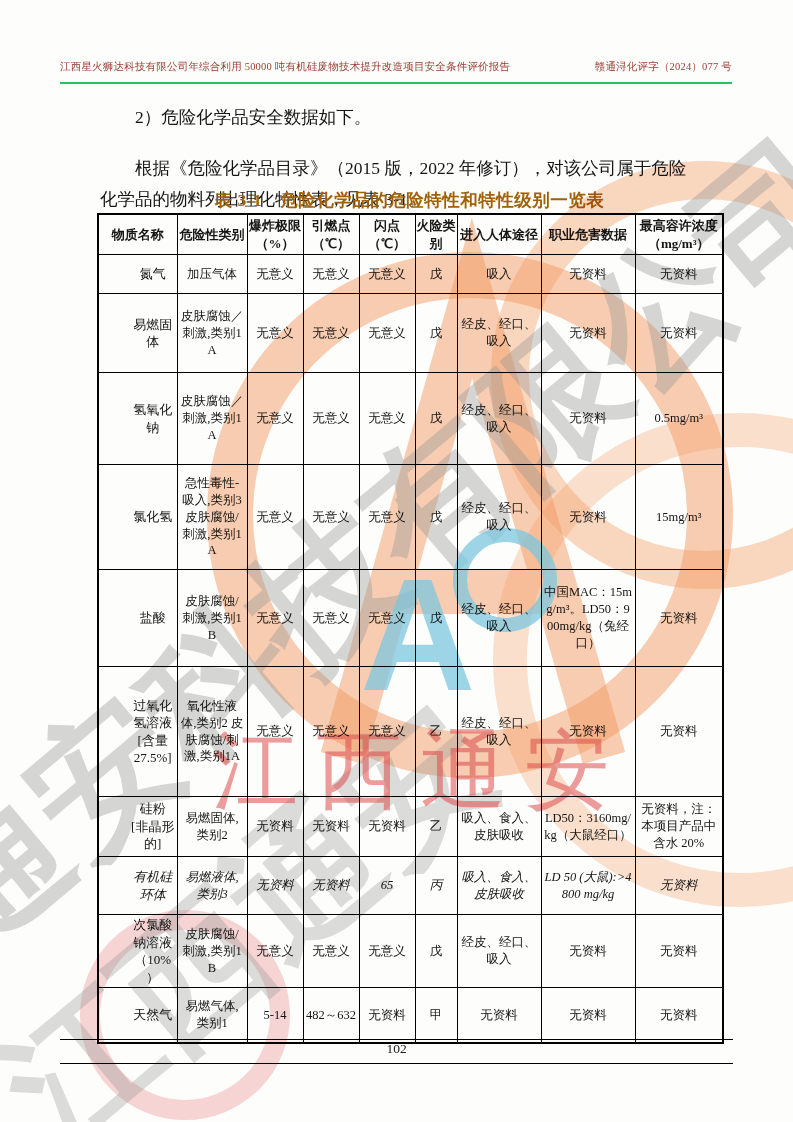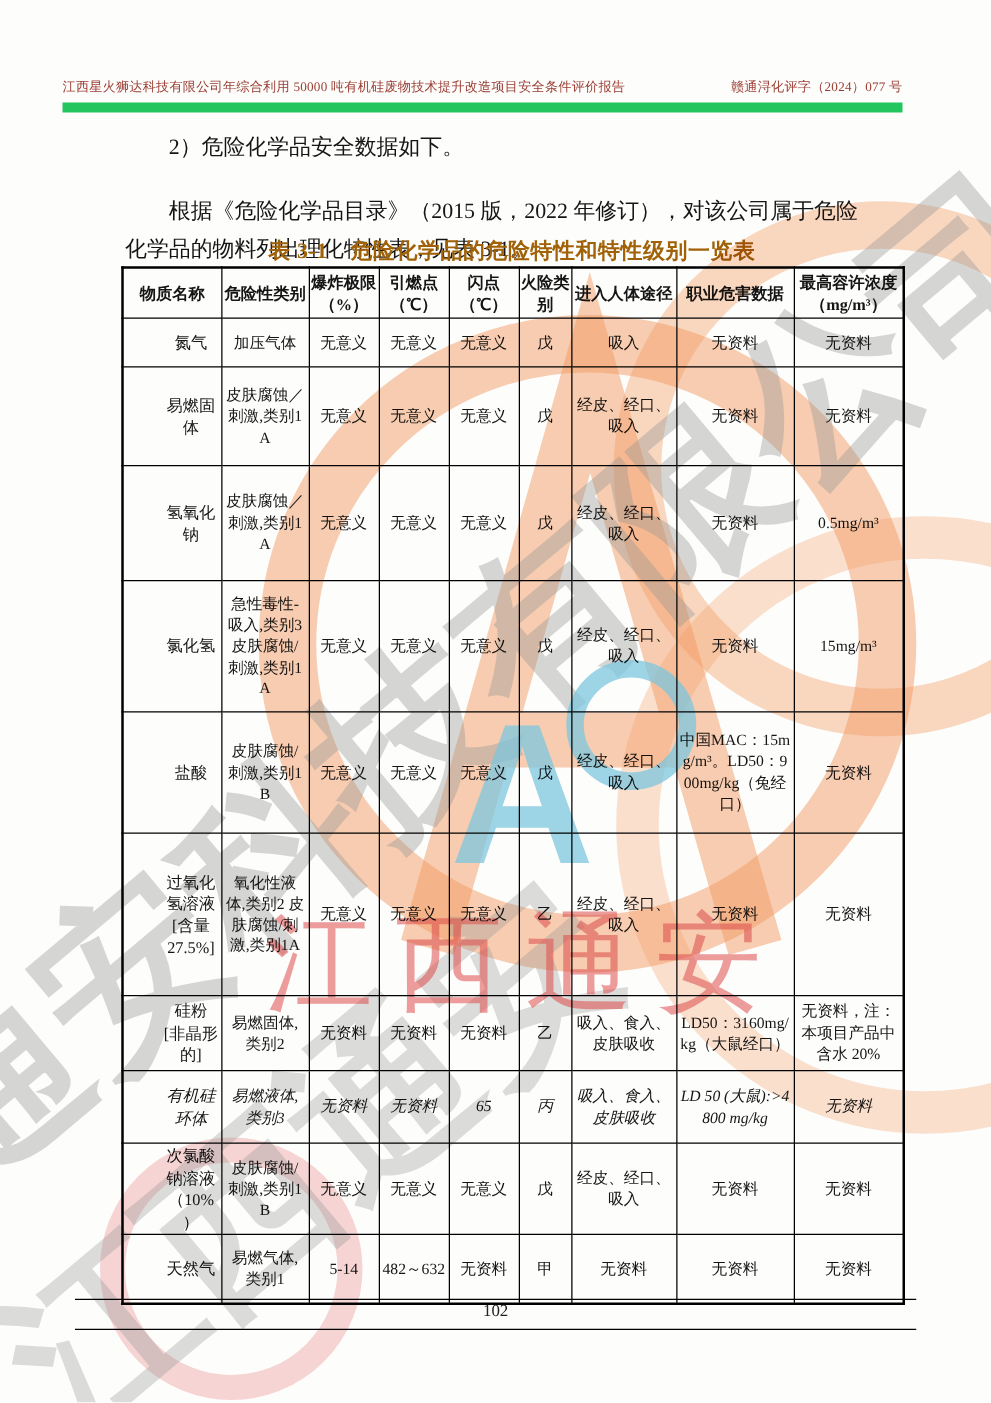--- a/index.html
+++ b/index.html
@@ -3,23 +3,23 @@
 <meta charset="utf-8">
 <style>
   html,body{margin:0;padding:0;}
   body{
     width:793px;height:1122px;position:relative;background:#fdfdfc;
     font-family:"Liberation Serif", serif;color:#111;overflow:hidden;
   }
   .page{position:absolute;inset:0;}
   
   .doc-header{
-    position:absolute;left:50px;top:60px;width:672px;height:20px;
-    display:flex;justify-content:space-between;align-items:center;
-    color:#9a3d33;border-bottom:8px solid #22c55e;padding-bottom:2px;
+    position:absolute;left:60px;top:60px;width:672px;height:20px;
+    display:flex;justify-content:space-between;align-items:flex-start;
+    color:#9a3d33;border-bottom:2px solid #22c55e;padding-bottom:2px;
     font-size:10.5px;letter-spacing:0.2px;
   }
   .doc-header .hl{max-width:500px;}
   
   .bodytext{position:absolute;left:100px;width:600px;font-size:17.5px;line-height:31px;color:#151515;}
   .p1{top:102px;}
   .p2{top:133px;text-indent:2em;margin-top:20px;}
   .para{text-indent:2em;}
   .tbl-title{
     position:absolute;left:97px;top:188px;width:625px;text-align:center;

